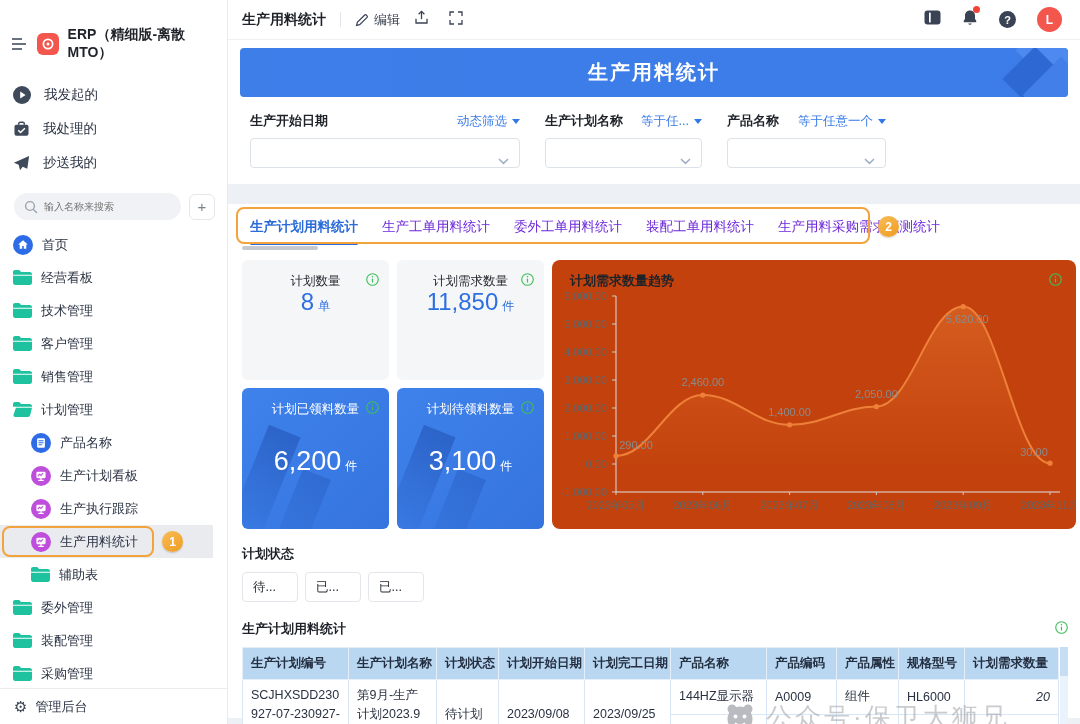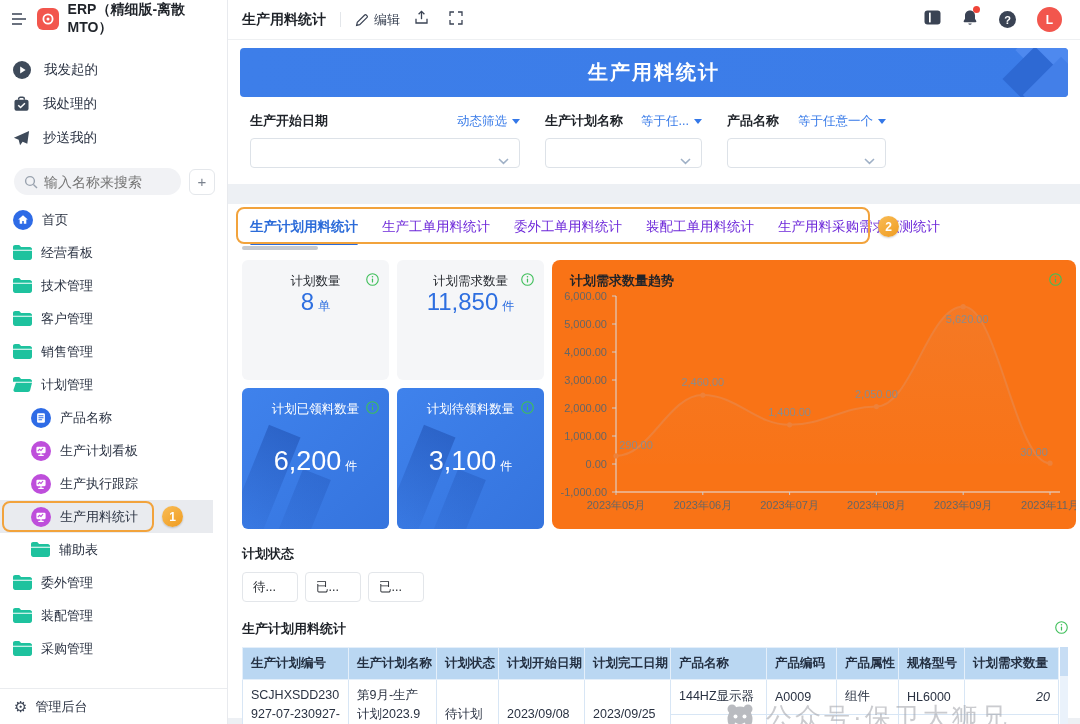--- a/index.html
+++ b/index.html
@@ -2,29 +2,29 @@
 <html><head>
 <meta charset="utf-8">
 <style>
   * { margin:0; padding:0; box-sizing:border-box; }
   html,body { width:1080px; height:724px; overflow:hidden; background:#fff;
     font-family:"Liberation Sans","DejaVu Sans",sans-serif; }
   .app { display:flex; width:1080px; height:724px; }
 
   
   .sidebar { width:228px; background:#fff; border-right:1px solid #E8EAEE; position:relative; flex-shrink:0; }
-  .side-head { display:flex; align-items:center; gap:9px; padding:1px 0 8px 12px; }
+  .side-head { display:flex; align-items:center; gap:9px; padding:26px 0 8px 12px; }
   .burger { display:flex; align-items:center; }
   .logo { width:22px; height:22px; border-radius:6px; background:#F2564D; display:flex; align-items:center; justify-content:center; }
   .side-title { font-size:14px; font-weight:700; color:#1F2329; }
   .quick { margin-top:8px; }
   .quick-item { display:flex; align-items:center; gap:12px; height:34px; padding-left:12px; font-size:13.5px; color:#2A3242; font-weight:500; cursor:pointer; }
   .search-row { display:flex; align-items:center; gap:8px; margin:13px 12px 8px 14px; }
   .search-box { flex:1; position:relative; height:27px; background:#F1F2F5; border-radius:14px; }
-  .search-box input { border:none; background:transparent; outline:none; width:100%; height:100%; padding-left:30px; font-size:14px; color:#333; }
+  .search-box input { border:none; background:transparent; outline:none; width:100%; height:100%; padding-left:30px; font-size:10px; color:#333; }
   .search-box .mag { position:absolute; left:10px; top:7px; }
   .add-btn { width:26px; height:26px; border:1px solid #E4E7EB; border-radius:6px; background:#fff; color:#7A828E; font-size:15px; display:flex; align-items:center; justify-content:center; cursor:pointer; }
   .side-menu { margin-top:6px; }
   .menu-item { display:flex; align-items:center; gap:9px; height:33px; padding-left:13px; font-size:13px; color:#2A3242; position:relative; cursor:pointer; }
   .menu-item.lv1 { padding-left:31px; }
   .menu-item.active { background:#E9EBEF; width:213px; }
   .active-border { position:absolute; left:2px; top:1px; width:152px; height:31px; border:2px solid #F2A33C; border-radius:8px; pointer-events:none; }
   .badge { width:21px; height:21px; border-radius:50%; background:linear-gradient(145deg,#F9BC55,#EF9C22); color:#fff; font-size:12px; font-weight:700; display:flex; align-items:center; justify-content:center; box-shadow:0 1px 2px rgba(0,0,0,.2); }
   .menu-item .badge { position:absolute; left:162px; top:6px; }
   .side-foot { position:absolute; bottom:0; left:0; right:0; height:36px; border-top:1px solid #EAECEF; display:flex; align-items:center; gap:8px; padding-left:14px; font-size:13px; color:#2A3242; background:#fff; cursor:pointer; }
@@ -83,21 +83,21 @@
   .card.blue .card-value { top:58px; }
   .cv-num { font-size:24px; }
   .card.light .cv-num { color:#2E6FE0; }
   .card.blue .cv-num { color:#fff; font-size:27px; font-weight:500; }
   .cv-unit { font-size:12px; margin-left:4px; }
   .card.light .cv-unit { color:#2E6FE0; } .card.blue .cv-unit { color:#fff; }
   .prism { position:absolute; background:linear-gradient(180deg,rgba(18,58,150,.38),rgba(18,58,150,0)); }
   .p1 { left:4px; bottom:-14px; width:34px; height:116px; transform:rotate(22deg); }
   .p2 { left:42px; bottom:-38px; width:30px; height:96px; transform:rotate(22deg); opacity:.6; }
 
-  .chart-panel { flex:1; background:#f97316; border-radius:8px; position:relative; }
+  .chart-panel { flex:1; background:#c2410c; border-radius:8px; position:relative; }
   .chart-head { display:flex; justify-content:space-between; align-items:center; padding:12px 14px 0 18px; }
   .chart-title { font-size:13px; font-weight:600; color:#1F2329; }
   .chart-box svg { display:block; }
 
   .plan-status { margin-top:16px; }
   .ps-label { font-size:13px; font-weight:600; color:#1F2329; }
   .chips { display:flex; gap:7px; margin-top:9px; }
   .chip { width:56px; height:30px; line-height:28px; border:1px solid #E3E6EA; border-radius:4px; background:#fff; font-size:12.5px; color:#1F2329; padding-left:10px; cursor:pointer; }
 
   .table-sec { margin-top:18px; }

